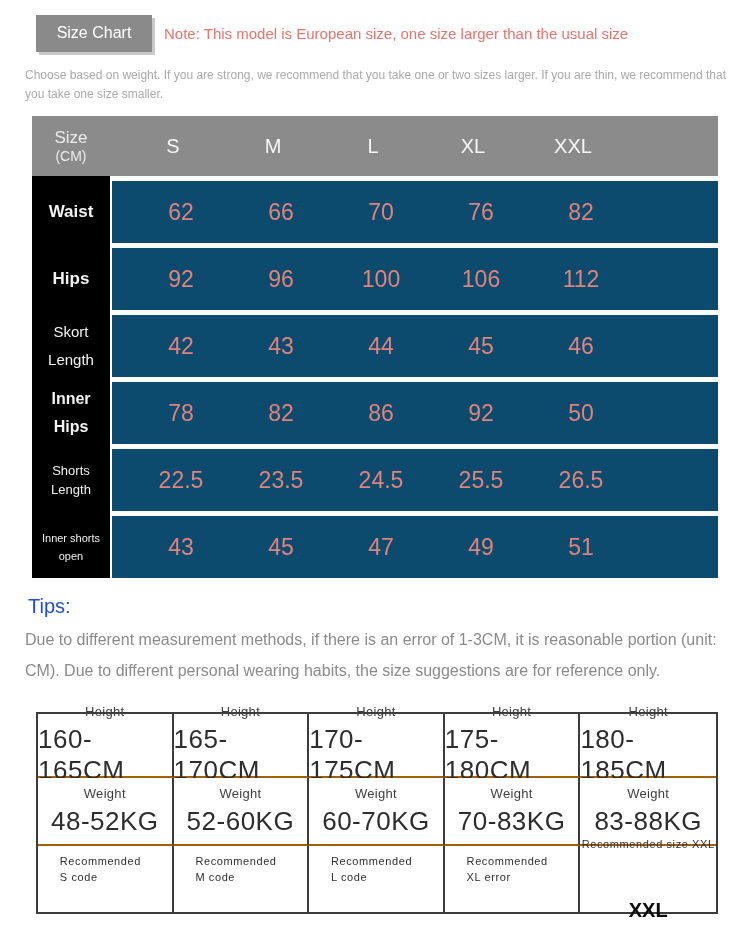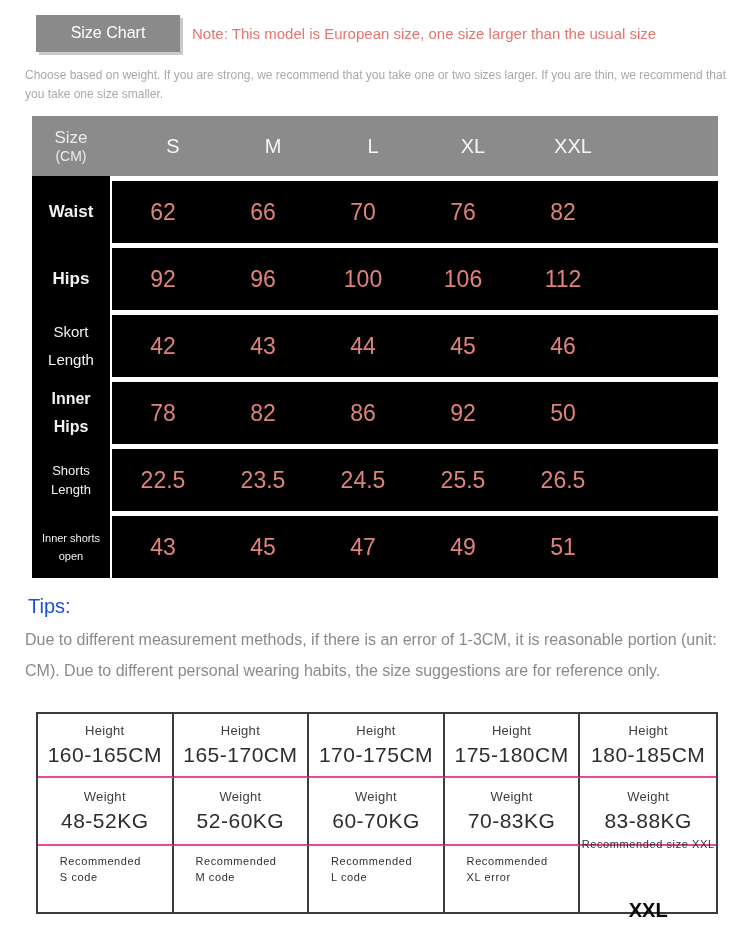--- a/index.html
+++ b/index.html
@@ -7,21 +7,21 @@
   body {
     width:750px; min-height:931px;
     font-family:"Liberation Sans","DejaVu Sans",sans-serif;
     padding-top:14px;
     position:relative;
   }
 
   
   .topbar { display:flex; align-items:center; margin-left:36px; height:38px; }
   .size-chart-btn {
-    width:144px; height:37px; background:#8a8a8a; color:#ffffff;
+    width:116px; height:37px; background:#8a8a8a; color:#ffffff;
     font-size:16px; display:flex; align-items:center; justify-content:center;
     box-shadow:3px 3px 0 #c9c9c9; border:none; cursor:pointer;
     font-family:inherit;
   }
   .note { margin-left:12px; font-size:15px; color:#e2766e; }
 
   
   .intro {
     margin:14px 20px 0 25px; width:703px;
     font-size:12px; line-height:1.55; color:#a9a9a9;
@@ -50,48 +50,48 @@
   }
   .st-labelcol .st-label:nth-child(1),
   .st-labelcol .st-label:nth-child(2) { font-weight:700; font-size:17px; }
   .st-labelcol .st-label:nth-child(3) { font-size:15px; line-height:1.85; }
   .st-labelcol .st-label:nth-child(4) { font-weight:700; font-size:16px; line-height:1.75; }
   .st-labelcol .st-label:nth-child(5) { font-size:13px; line-height:1.5; }
   .st-labelcol .st-label:nth-child(6) { font-size:11px; line-height:1.7; padding-left:9px; padding-right:9px; }
   .st-seam { width:2px; }
   .st-datacol { flex:1; display:flex; flex-direction:column; }
   .st-row {
-    height:62px; margin-top:5px; background:#000000;
-    display:flex; padding-left:1px;
+    height:62px; margin-top:5px; background:#0c4a6e;
+    display:flex; padding-left:19px;
   }
   .st-val {
     width:100px; display:flex; align-items:center; justify-content:center;
     color:#e0837b; font-size:23px;
   }
 
   
   .tips-heading { margin:17px 0 0 28px; font-size:20px; color:#1d4ed8; }
   .tips-line { margin:13px 20px 0 25px; font-size:16px; color:#8a8a8a; }
 
   
   .rec-table {
     margin:32px 0 28px 36px; width:682px;
     border:2px solid #3c3c3c;
     display:grid; grid-template-columns:repeat(5,1fr);
     grid-template-rows:64px 68px 66px;
   }
   .rc {
-    border-right:2px solid #3c3c3c; border-bottom:2px solid #ec4899;
+    border-right:2px solid #3c3c3c; border-bottom:2px solid #a16207;
     display:flex; flex-direction:column; align-items:center; justify-content:center;
     background:#ffffff;
   }
   .rc:nth-child(5n) { border-right:none; }
   .rc:nth-child(n+11) { border-bottom:none;gap:44px; }
   .rc .small { font-size:13px; color:#3d3d3d; letter-spacing:0.3px; }
-  .rc .big { font-size:21px; color:#2d2d2d; margin-top:5px; letter-spacing:0.5px; }
+  .rc .big { font-size:26px; color:#2d2d2d; margin-top:5px; letter-spacing:0.5px; }
   .rc-rec { justify-content:flex-start; padding-top:8px; }
   .rc-rec .rec-label {
     font-size:11px; color:#2f2f2f; letter-spacing:0.6px;
     width:90px; text-align:left; line-height:1.4;
   }
   .rc-rec .letter { font-size:20px; font-weight:700; color:#0a0a0a; margin-top:1px; }
   .rc-rec.wide { justify-content:center; padding-top:0; }
   .rc-rec.wide .rec-label { width:auto; text-align:center; white-space:nowrap; }
   .rc-rec.wide .letter { margin-top:3px; }
 </style>

